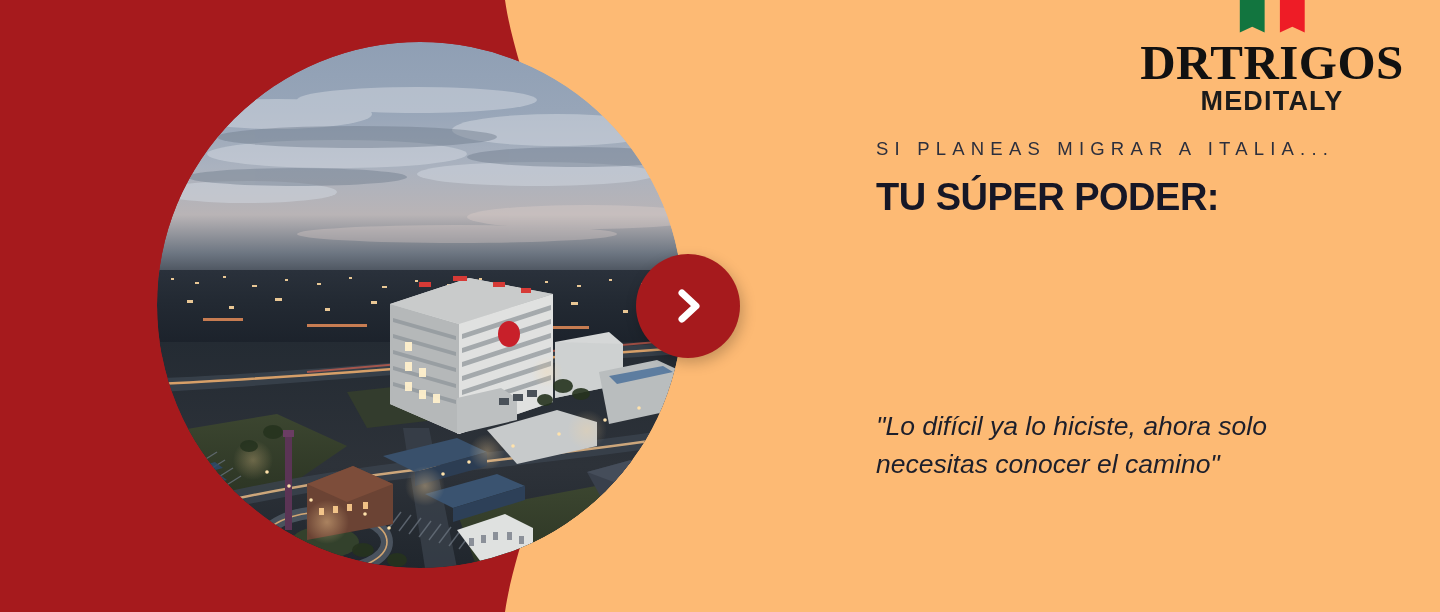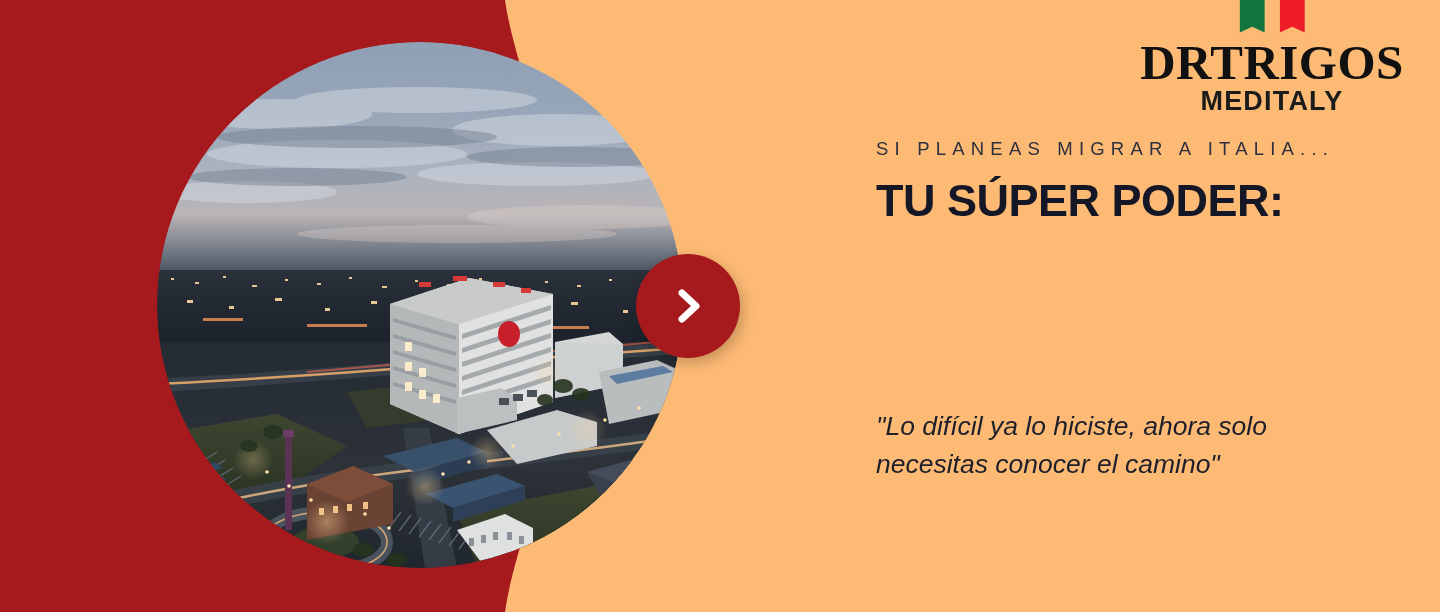--- a/index.html
+++ b/index.html
@@ -109,21 +109,21 @@
     font-size: 18.5px;
     font-weight: 400;
     letter-spacing: 6.2px;
     color: #2c2f3d;
     white-space: nowrap;
     margin: 0 0 14px 0;
   }
   .headline {
     font-family: "Liberation Sans", sans-serif;
     font-weight: bold;
-    font-size: 45px;
+    font-size: 38px;
     line-height: 1.22;
     letter-spacing: -0.5px;
     color: #161726;
     margin: 0;
     white-space: nowrap;
   }
   .headline span { display: block; }
   .quote {
     font-family: "Liberation Sans", sans-serif;
     font-style: italic;

